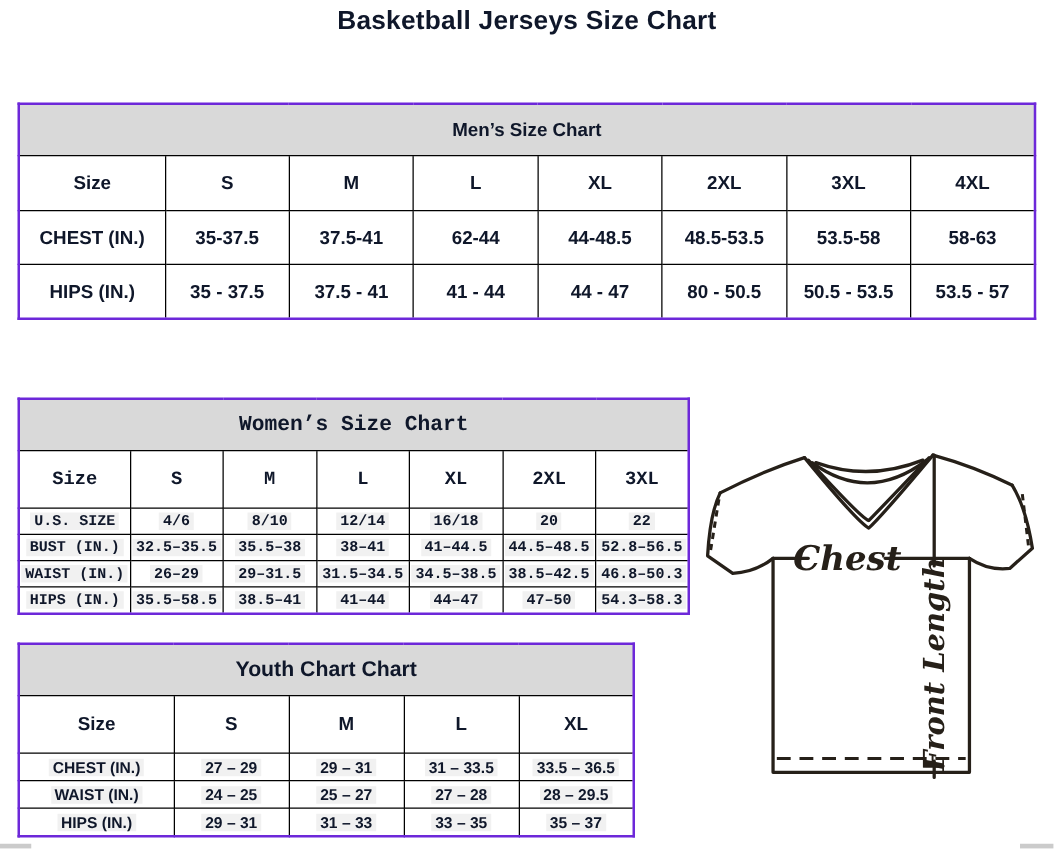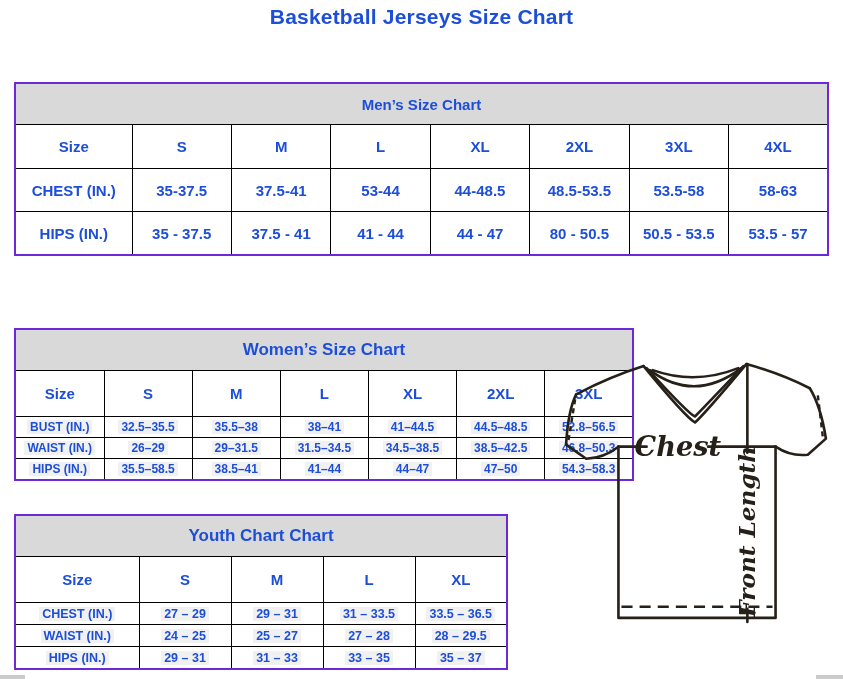--- a/index.html
+++ b/index.html
@@ -1,31 +1,31 @@
 <!DOCTYPE html>
 <html><head>
 <meta charset="utf-8">
 <style>
   html,body{margin:0;padding:0;background:#fff;}
   .page{position:relative;width:843px;height:679px;background:#fff;overflow:hidden;
-        font-family:"Liberation Sans",sans-serif;color:#1d4ed8;}
+        font-family:"Liberation Sans",sans-serif;color:#0f172a;}
   .page-title{position:absolute;top:5px;left:0;width:843px;text-align:center;
               font-size:21px;font-weight:bold;letter-spacing:0.2px;}
   table.tbl{border-collapse:collapse;table-layout:fixed;position:absolute;
             border:2px solid #6d28d9;background:#fff;margin-top:20px;}
   table.tbl td{border:1.5px solid #000;text-align:center;vertical-align:middle;
                font-weight:bold;padding:0;overflow:hidden;white-space:nowrap;}
   td.cap{background:#d9d9d9;font-size:17px;height:40px;border:2px solid #000;}
   
   table.men{left:14px;top:62px;width:815px;}
   table.men td{font-size:15px;}
   table.men tr.hdr td{height:43px;}
   table.men tr.data td{height:42px;}
   
-  table.women{left:14px;top:308px;width:620px;}
+  table.women{left:14px;top:298px;width:538px;font-family:Liberation Mono, monospace;}
   table.youth{left:14px;top:494px;width:494px;}
   table.women tr.hdr td,table.youth tr.hdr td{height:45px;font-size:15px;}
   table.women tr.data td,table.youth tr.data td{height:20px;font-size:12px;}
   table.youth tr.data td{height:21px;font-size:12.5px;}
   .hl{background:#f1f1f1;padding:0 3px;}
   
   .jersey{position:absolute;left:556px;top:358px;width:282px;height:270px;}
   .jersey text{font-family:"DejaVu Serif",serif;font-style:italic;font-weight:bold;fill:#262019;}
   
   .sb{position:absolute;height:4px;top:675px;background:#cbcbcb;}
@@ -61,21 +61,21 @@
       <td>L</td>
       <td>XL</td>
       <td>2XL</td>
       <td>3XL</td>
       <td>4XL</td>
     </tr>
     <tr class="data">
       <td>CHEST (IN.)</td>
       <td>35-37.5</td>
       <td>37.5-41</td>
-      <td>53-44</td>
+      <td>62-44</td>
       <td>44-48.5</td>
       <td>48.5-53.5</td>
       <td>53.5-58</td>
       <td>58-63</td>
     </tr>
     <tr class="data">
       <td>HIPS (IN.)</td>
       <td>35 - 37.5</td>
       <td>37.5 - 41</td>
       <td>41 - 44</td>
@@ -104,20 +104,29 @@
     <tr class="hdr">
       <td>Size</td>
       <td>S</td>
       <td>M</td>
       <td>L</td>
       <td>XL</td>
       <td>2XL</td>
       <td>3XL</td>
     </tr>
     <tr class="data">
+      <td><span class="hl">U.S. SIZE</span></td>
+      <td><span class="hl">4/6</span></td>
+      <td><span class="hl">8/10</span></td>
+      <td><span class="hl">12/14</span></td>
+      <td><span class="hl">16/18</span></td>
+      <td><span class="hl">20</span></td>
+      <td><span class="hl">22</span></td>
+    </tr>
+    <tr class="data">
       <td><span class="hl">BUST (IN.)</span></td>
       <td><span class="hl">32.5–35.5</span></td>
       <td><span class="hl">35.5–38</span></td>
       <td><span class="hl">38–41</span></td>
       <td><span class="hl">41–44.5</span></td>
       <td><span class="hl">44.5–48.5</span></td>
       <td><span class="hl">52.8–56.5</span></td>
     </tr>
     <tr class="data">
       <td><span class="hl">WAIST (IN.)</span></td>

